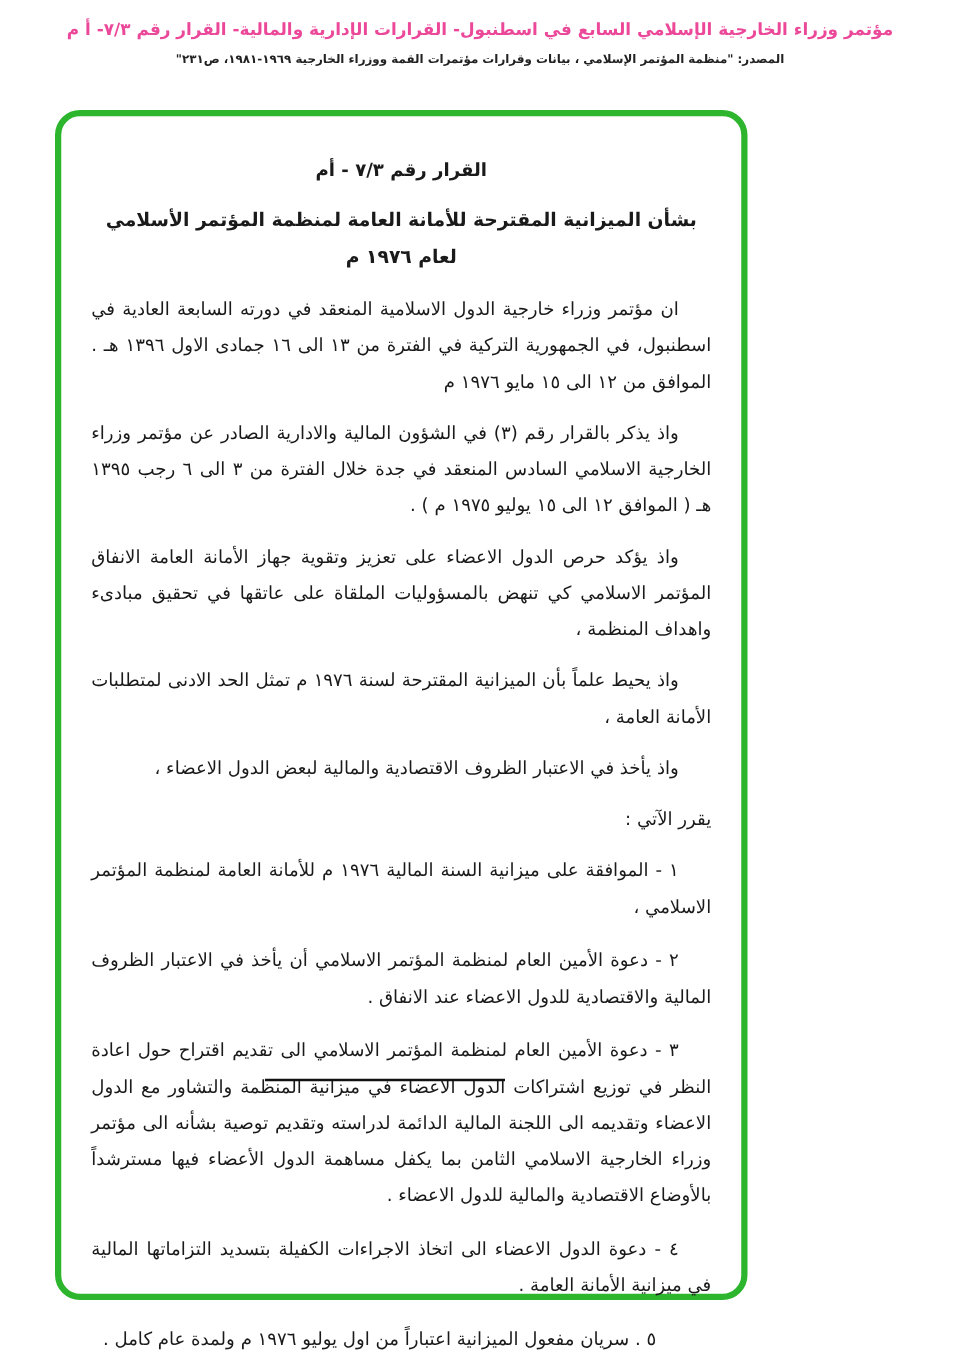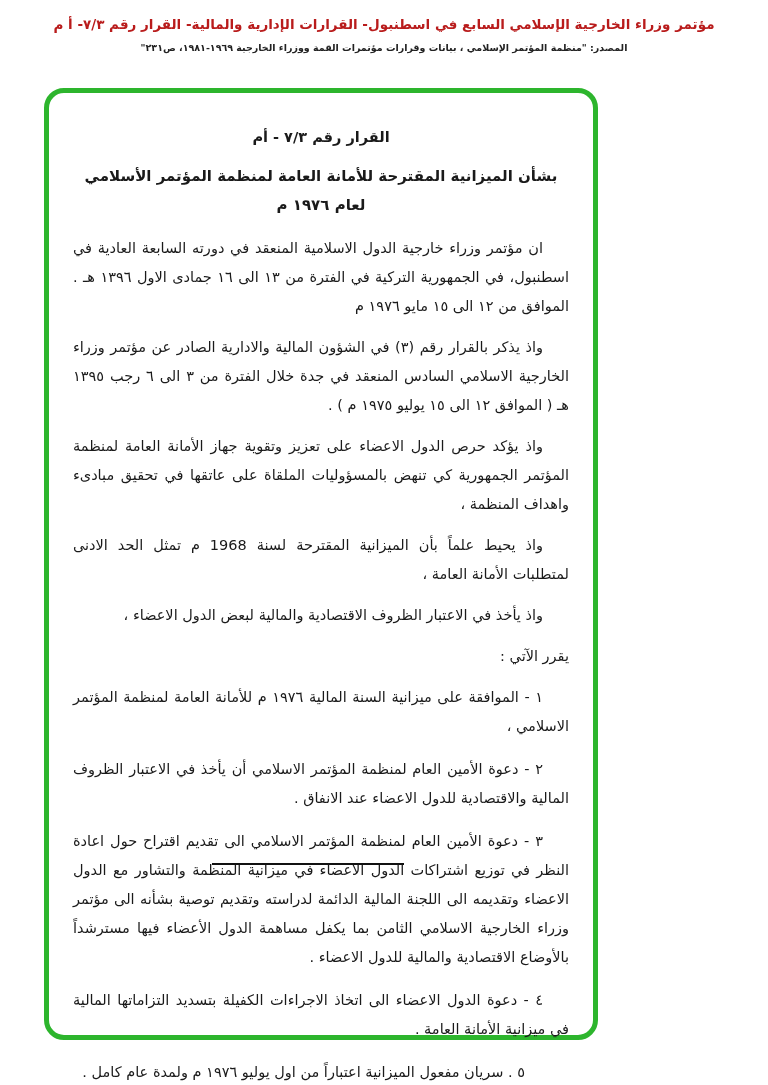--- a/index.html
+++ b/index.html
@@ -16,21 +16,21 @@
   
   .page-header {
     direction: rtl;
     text-align: center;
     padding-top: 16px;
   }
   .header-title {
     font-weight: bold;
     font-size: 13.5px;
     letter-spacing: 0.1px;
-    color: #b91c1c;
+    color: #ec4899;
   }
   .header-source {
     font-weight: bold;
     font-size: 9.5px;
     margin-top: 10px;
     color: #222;
   }
 
   
   .green-frame {
@@ -95,22 +95,22 @@
   <div class="header-source">المصدر: "منظمة المؤتمر الإسلامي ، بيانات وقرارات مؤتمرات القمة ووزراء الخارجية ١٩٦٩-١٩٨١، ص٢٣١"</div>
 </div>
 
 <div class="green-frame">
   <div class="doc-content">
     <div class="doc-title">القرار رقم ٧/٣ - أم</div>
     <div class="doc-subtitle">بشأن الميزانية المقترحة للأمانة العامة لمنظمة المؤتمر الأسلامي لعام ١٩٧٦ م</div>
 
     <p class="para">ان مؤتمر وزراء خارجية الدول الاسلامية المنعقد في دورته السابعة العادية في اسطنبول، في الجمهورية التركية في الفترة من ١٣ الى ١٦ جمادى الاول ١٣٩٦ هـ .  الموافق من ١٢ الى ١٥ مايو ١٩٧٦ م</p>
     <p class="para">واذ يذكر بالقرار رقم (٣) في الشؤون المالية والادارية الصادر عن مؤتمر وزراء الخارجية الاسلامي السادس المنعقد في جدة خلال الفترة من ٣ الى ٦ رجب ١٣٩٥ هـ ( الموافق ١٢ الى ١٥ يوليو ١٩٧٥ م ) .</p>
-    <p class="para">واذ يؤكد حرص الدول الاعضاء على تعزيز وتقوية جهاز الأمانة العامة لمنظمة المؤتمر الجمهورية كي تنهض بالمسؤوليات الملقاة على عاتقها في تحقيق مبادىء واهداف المنظمة ،</p>
-    <p class="para">واذ يحيط علماً بأن الميزانية المقترحة لسنة 1968 م تمثل الحد الادنى لمتطلبات الأمانة العامة ،</p>
+    <p class="para">واذ يؤكد حرص الدول الاعضاء على تعزيز وتقوية جهاز الأمانة العامة الانفاق المؤتمر الاسلامي كي تنهض بالمسؤوليات الملقاة على عاتقها في تحقيق مبادىء واهداف المنظمة ،</p>
+    <p class="para">واذ يحيط علماً بأن الميزانية المقترحة لسنة ١٩٧٦ م تمثل الحد الادنى لمتطلبات الأمانة العامة ،</p>
     <p class="para">واذ يأخذ في الاعتبار الظروف الاقتصادية والمالية لبعض الدول الاعضاء ،</p>
 
     <p class="para decision-intro">يقرر الآتي :</p>
 
     <p class="para item">١ - الموافقة على ميزانية السنة المالية ١٩٧٦ م للأمانة العامة لمنظمة المؤتمر الاسلامي ،</p>
     <p class="para item">٢ - دعوة الأمين العام لمنظمة المؤتمر الاسلامي أن يأخذ في الاعتبار الظروف المالية والاقتصادية للدول الاعضاء عند الانفاق .</p>
     <p class="para item">٣ - دعوة الأمين العام لمنظمة المؤتمر الاسلامي الى تقديم اقتراح حول اعادة النظر في توزيع اشتراكات الدول الاعضاء في ميزانية المنظمة والتشاور مع الدول الاعضاء وتقديمه الى اللجنة المالية الدائمة لدراسته وتقديم توصية بشأنه الى مؤتمر وزراء الخارجية الاسلامي الثامن بما يكفل مساهمة الدول الأعضاء فيها مسترشداً بالأوضاع الاقتصادية والمالية للدول الاعضاء .</p>
     <p class="para item">٤ - دعوة الدول الاعضاء الى اتخاذ الاجراءات الكفيلة بتسديد التزاماتها المالية في ميزانية الأمانة العامة .</p>
     <p class="para item item-last">٥ .  سريان مفعول الميزانية اعتباراً من اول يوليو ١٩٧٦ م ولمدة عام كامل .</p>
   </div>

